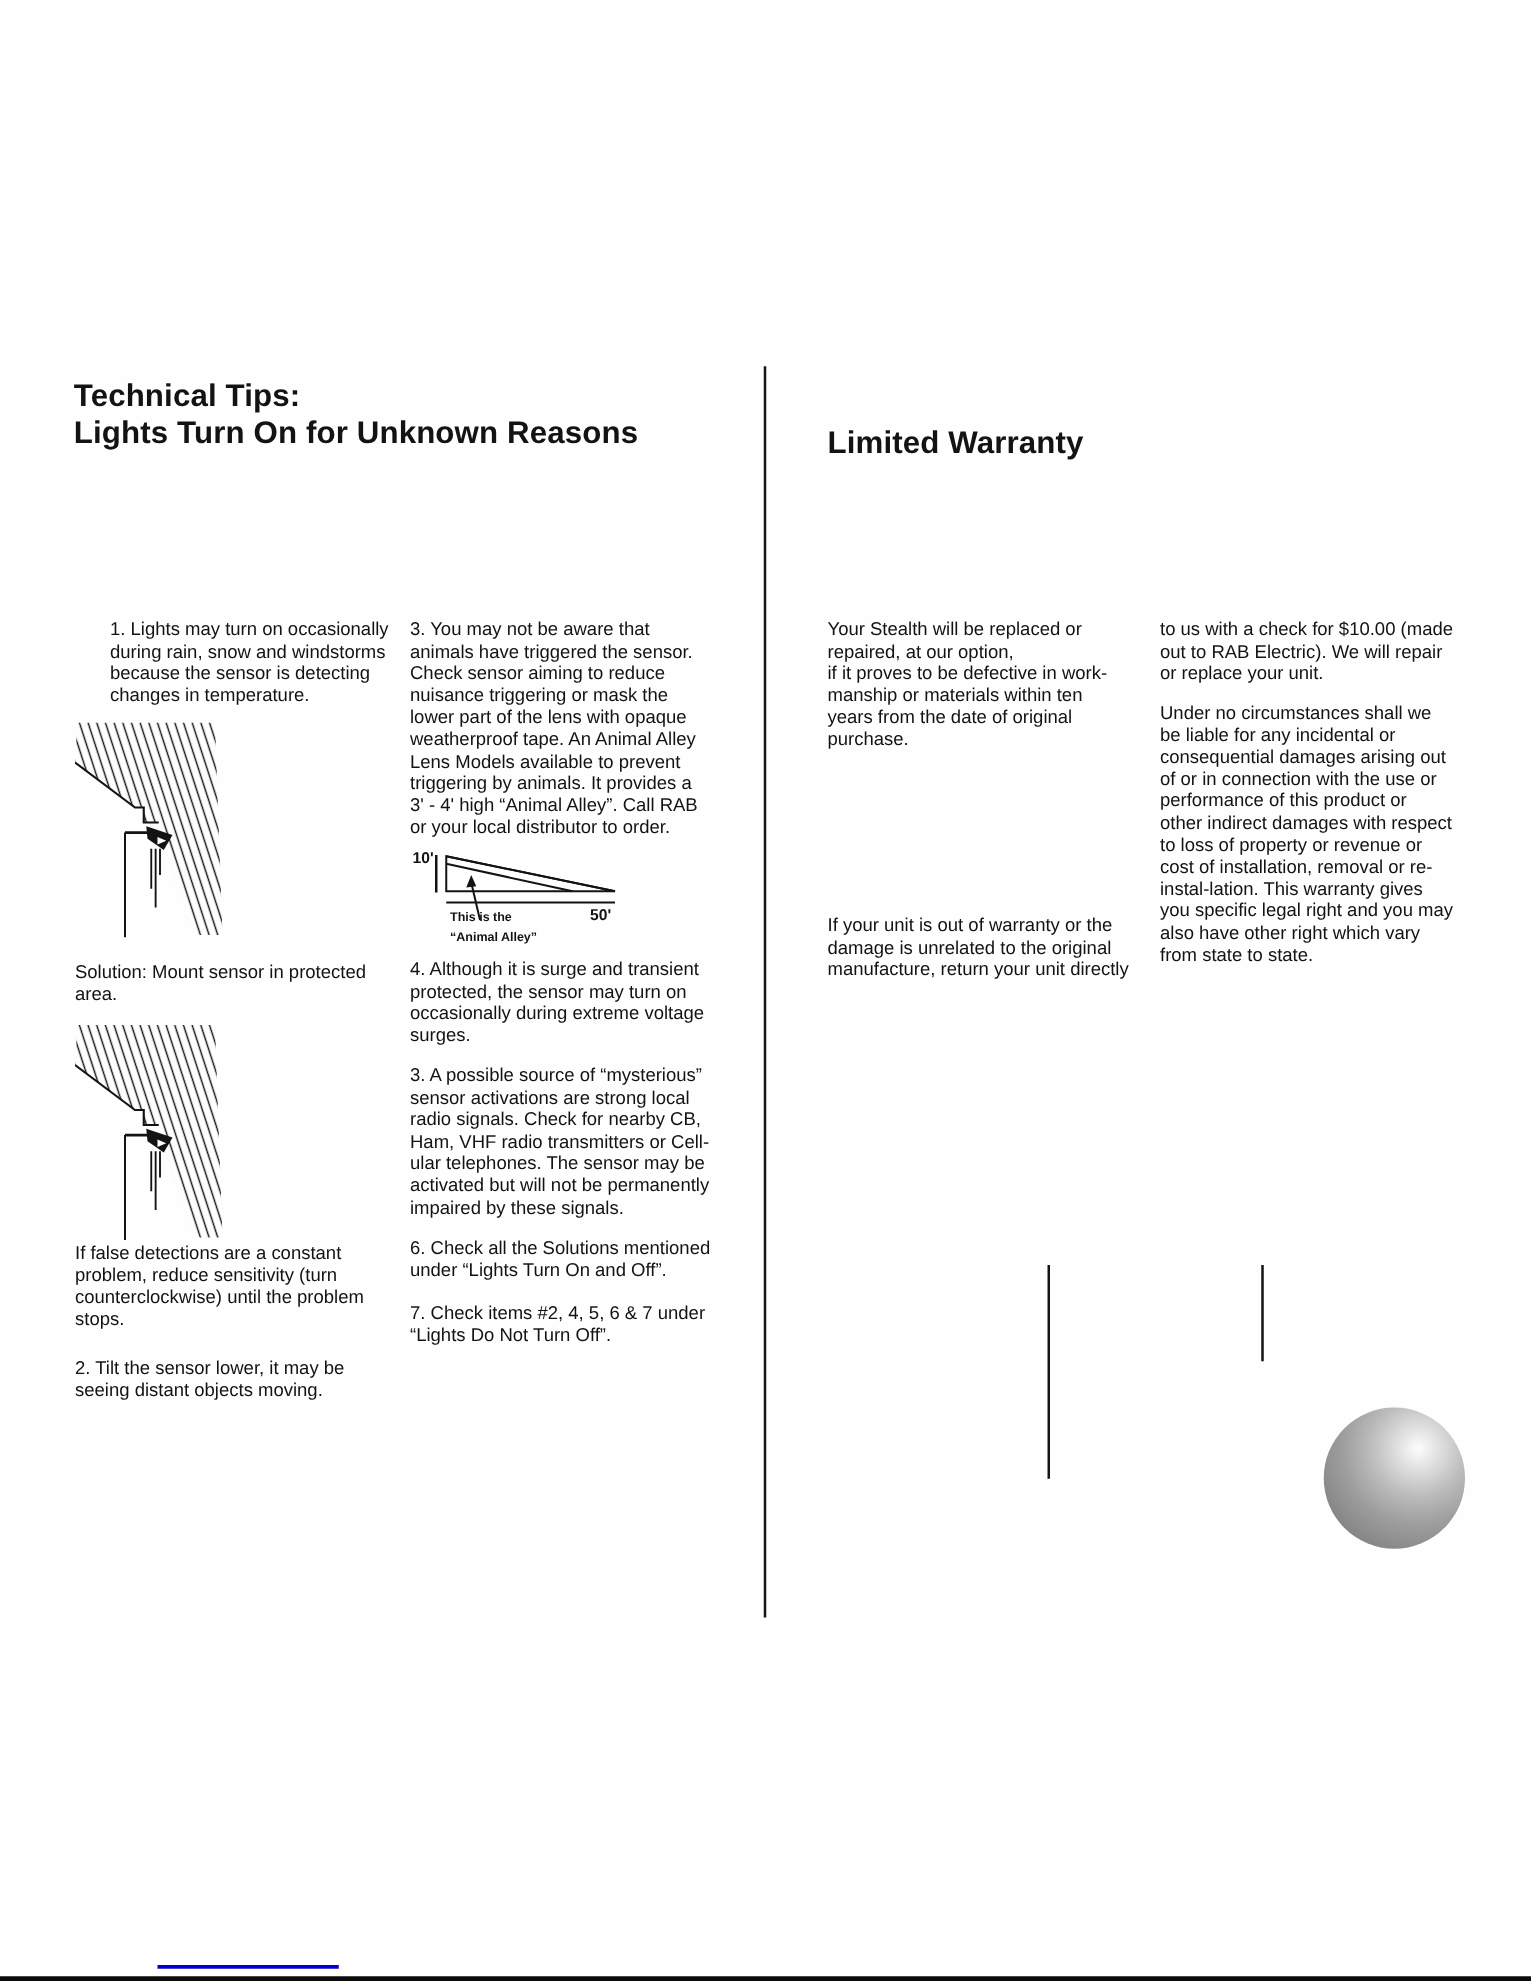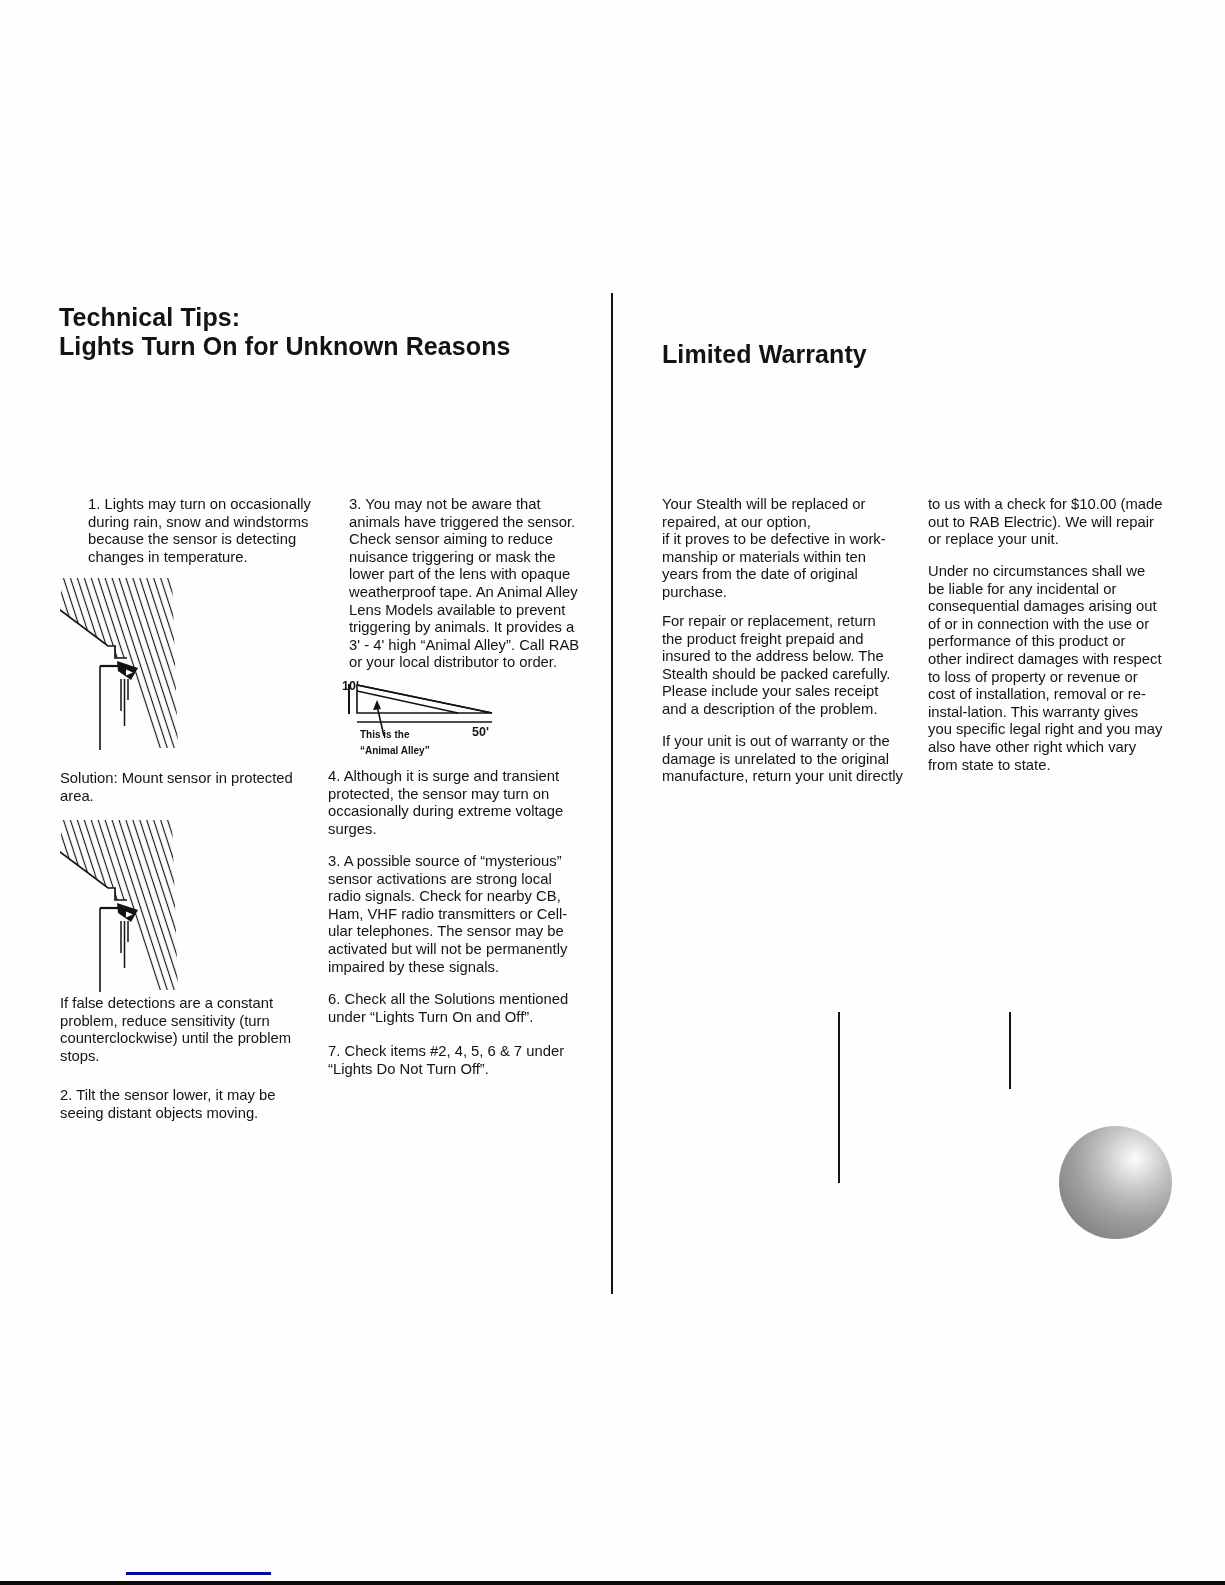--- a/index.html
+++ b/index.html
@@ -76,42 +76,42 @@
   </div>
 
   <div class="para" style="left:60px; top:995px; width:275px;">If false detections are a constant
 problem, reduce sensitivity (turn
 counterclockwise) until the problem
 stops.</div>
 
   <div class="para" style="left:60px; top:1087px; width:268px;">2. Tilt the sensor lower, it may be
 seeing distant objects moving.</div>
 
-  <div class="para" style="left:328px; top:496px; width:276px;margin-left:21px;">3. You may not be aware that
+  <div class="para" style="left:328px; top:496px; width:276px;">3. You may not be aware that
 animals have triggered the sensor.
 Check sensor aiming to reduce
 nuisance triggering or mask the
 lower part of the lens with opaque
 weatherproof tape. An Animal Alley
 Lens Models available to prevent
 triggering by animals. It provides a
 3' - 4' high “Animal Alley”. Call RAB
 or your local distributor to order.</div>
 
   <div class="fig" style="left:325px; top:676px; width:200px; height:95px;">
     <svg width="200" height="95" viewBox="0 0 200 95" style="position:absolute; left:0; top:0;">
       <line x1="24" y1="8" x2="24" y2="38" stroke-width="2"></line>
       <path class="stroke" d="M32,9 L32,37 L167,37 Z" fill="none" stroke-width="1.6"></path>
       <line x1="32" y1="9" x2="167" y2="37" stroke-width="1.6"></line>
       <line x1="32" y1="15" x2="133" y2="37" stroke-width="1.6"></line>
       <line x1="32" y1="46" x2="167" y2="46" stroke-width="1.7"></line>
       <line x1="59" y1="60" x2="52" y2="30" stroke-width="1.6"></line>
       <polygon points="48,34 52,24 56,33" fill="#131313"></polygon>
     </svg>
-    <span class="fig-label" style="left:17px; top:3px;">10'</span>
+    <span class="fig-label" style="left:5px; top:3px;">10'</span>
     <span class="fig-label" style="left:147px; top:49px;">50'</span>
     <span class="fig-label" style="left:35px; top:51px; font-size:10px; line-height:15.5px;">This is the
 “Animal Alley”</span>
   </div>
 
   <div class="para" style="left:328px; top:768px; width:276px;">4. Although it is surge and transient
 protected, the sensor may turn on
 occasionally during extreme voltage
 surges.</div>
   <div class="para" style="left:328px; top:853px; width:280px;">3. A possible source of “mysterious”
@@ -125,26 +125,20 @@
 under “Lights Turn On and Off”.</div>
   <div class="para" style="left:328px; top:1043px; width:280px;">7. Check items #2, 4, 5, 6 &amp; 7 under
 “Lights Do Not Turn Off”.</div>
 
   <div class="para" style="left:662px; top:496px; width:240px;">Your Stealth will be replaced or
 repaired, at our option,
 if it proves to be defective in work-
 manship or materials within ten
 years from the date of original
 purchase.</div>
-  <div class="para" style="left:662px; top:613px; width:240px;">For repair or replacement, return
-the product freight prepaid and
-insured to the address below. The
-Stealth should be packed carefully.
-Please include your sales receipt
-and a description of the problem.</div>
   <div class="para" style="left:662px; top:733px; width:245px;">If your unit is out of warranty or the
 damage is unrelated to the original
 manufacture, return your unit directly</div>
 
   <div class="para" style="left:928px; top:496px; width:242px;">to us with a check for $10.00 (made
 out to RAB Electric). We will repair
 or replace your unit.</div>
   <div class="para" style="left:928px; top:563px; width:242px;">Under no circumstances shall we
 be liable for any incidental or
 consequential damages arising out

